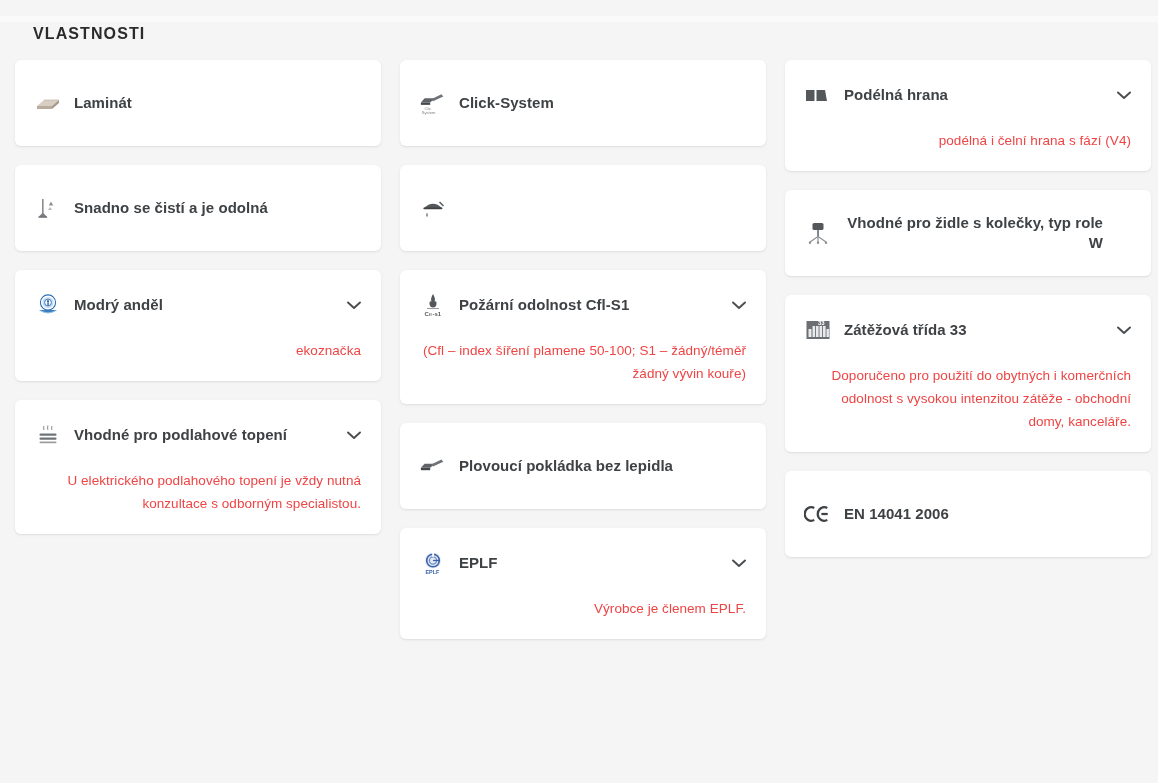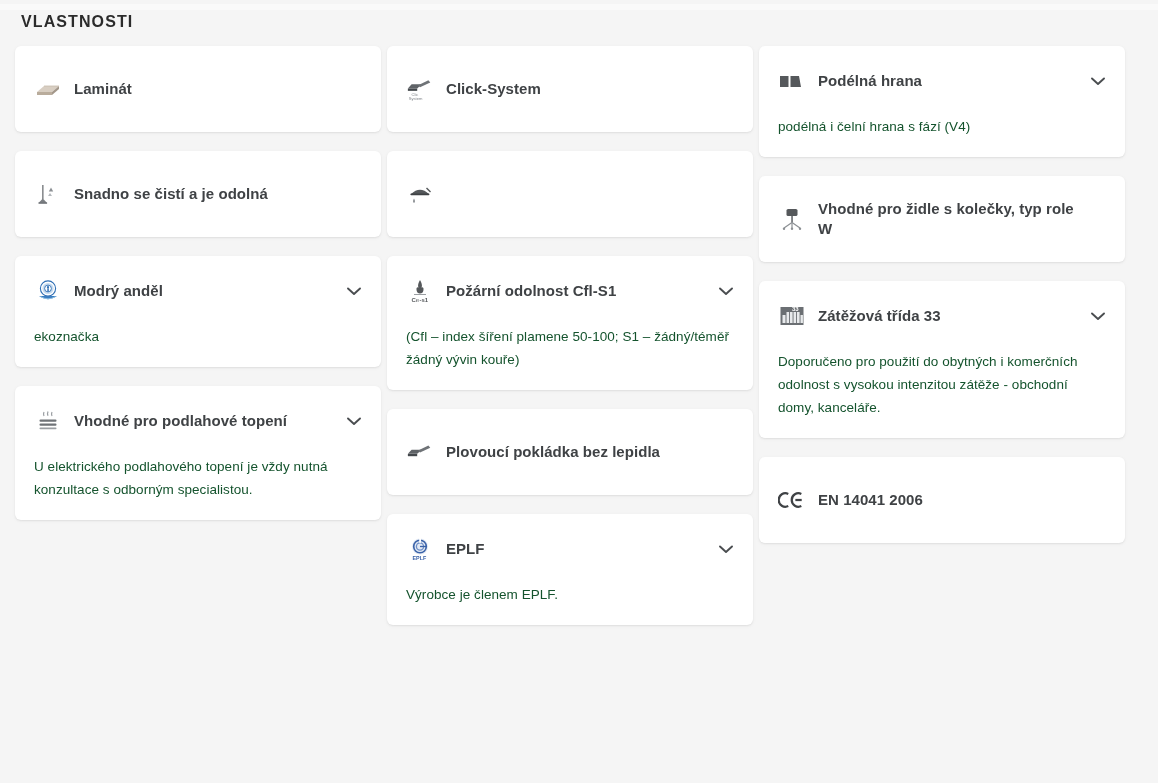--- a/index.html
+++ b/index.html
@@ -19,31 +19,32 @@
     position: relative;
     width: 1158px; height: 783px;
     background: #f5f5f5;
     padding: 0 15px;
   }
   #section-title {
     font-size: 16px;
     font-weight: 700;
     letter-spacing: 1.1px;
     color: #2b2b2b;
-    margin: 4px;
+    margin: 16px;
     padding: 8px 0 0 2px;
     line-height: 20px;
     text-transform: uppercase;
   }
   .grid {
     display: grid;
     grid-template-columns: repeat(3, 366px);
-    column-gap: 6px;
+    column-gap: 19px;
     align-content: start;
     margin-top: 14px;
+    text-align: right;
   }
   .col {
     display: flex;
     flex-direction: column;
     gap: 19px;
   }
   .card {
     background: #ffffff;
     border-radius: 6px;
     box-shadow: 0 1px 2px rgba(0,0,0,0.07), 0 1px 5px rgba(0,0,0,0.035);
@@ -80,21 +81,21 @@
     right: -2px;
     top: 50%;
     transform: translateY(-50%);
     width: 18px; height: 18px;
     display: flex; align-items: center; justify-content: center;
     cursor: pointer;
   }
   .card-body {
     font-size: 13.5px;
     line-height: 23px;
-    color: #14532d;
+    color: #ef4444;
     margin-top: 18px;
     letter-spacing: 0.05px;
   }
 </style>
 </head>
 <body>
 
 <div id="page">
 
   <div id="top-strip"></div>

